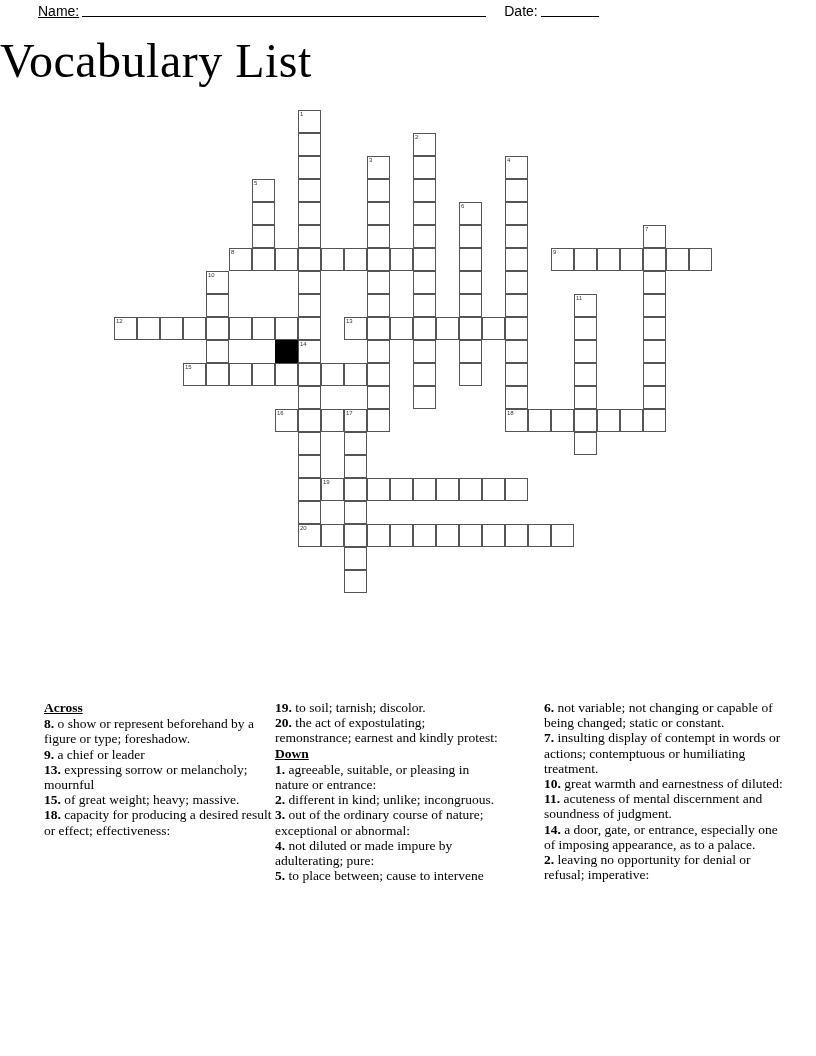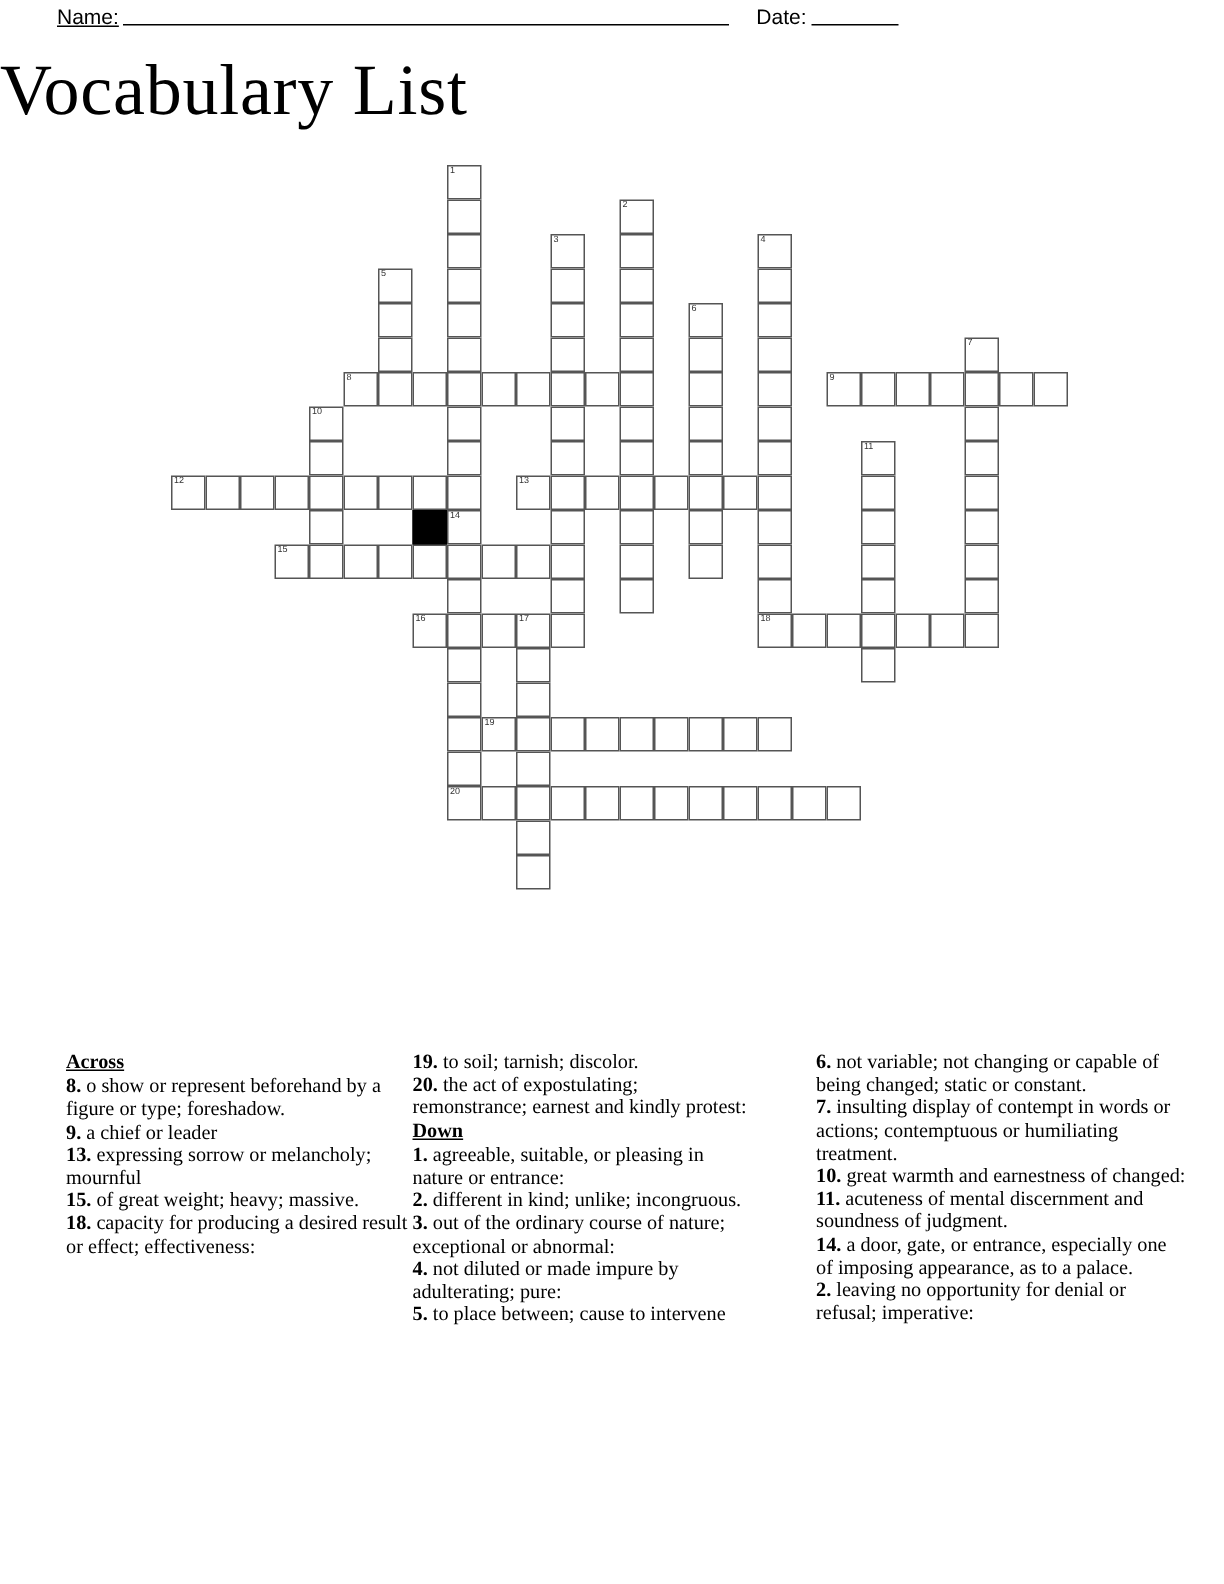--- a/index.html
+++ b/index.html
@@ -317,19 +317,19 @@
         <p class="clue"><b>2. </b><span>different in kind; unlike; incongruous.</span></p>
         <p class="clue"><b>3. </b><span>out of the ordinary course of nature; exceptional or abnormal:</span></p>
         <p class="clue"><b>4. </b><span>not diluted or made impure by adulterating; pure:</span></p>
         <p class="clue"><b>5. </b><span>to place between; cause to intervene</span></p>
       </div>
   </div>
   <div class="clue-col col-c">
     <div id="col-c-body">
         <p class="clue"><b>6. </b><span>not variable; not changing or capable of being changed; static or constant.</span></p>
         <p class="clue"><b>7. </b><span>insulting display of contempt in words or actions; contemptuous or humiliating treatment.</span></p>
-        <p class="clue"><b>10. </b><span>great warmth and earnestness of changed:</span></p>
+        <p class="clue"><b>10. </b><span>great warmth and earnestness of diluted:</span></p>
         <p class="clue"><b>11. </b><span>acuteness of mental discernment and soundness of judgment.</span></p>
         <p class="clue"><b>14. </b><span>a door, gate, or entrance, especially one of imposing appearance, as to a palace.</span></p>
         <p class="clue"><b>2. </b><span>leaving no opportunity for denial or refusal; imperative:</span></p>
       </div>
   </div>
 </div>
 
 </body></html>

